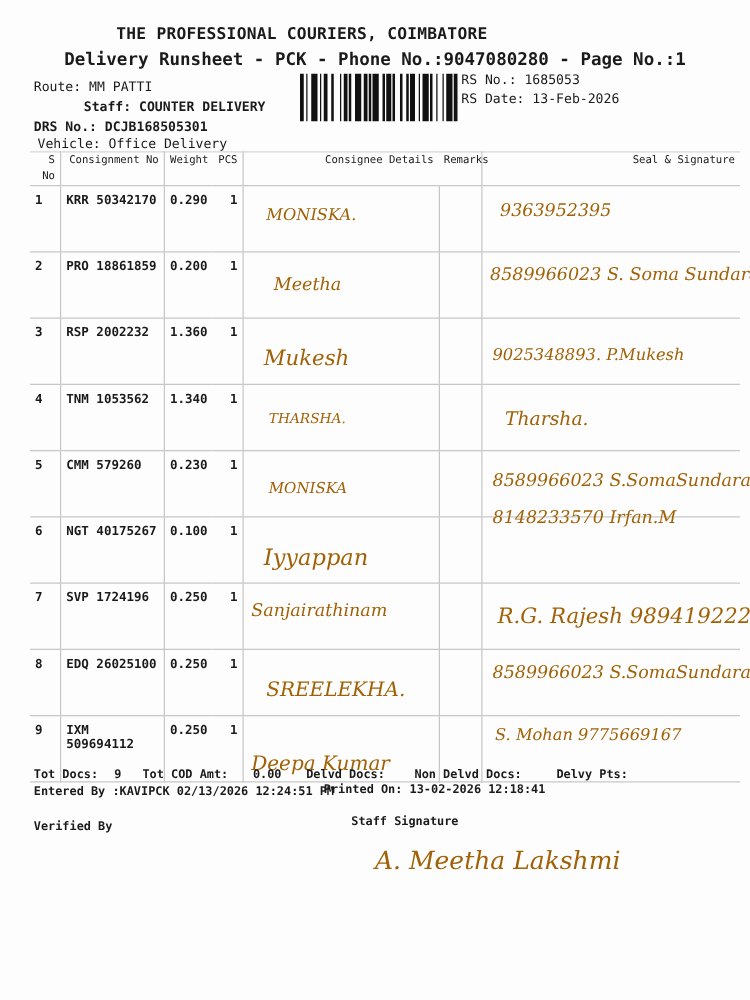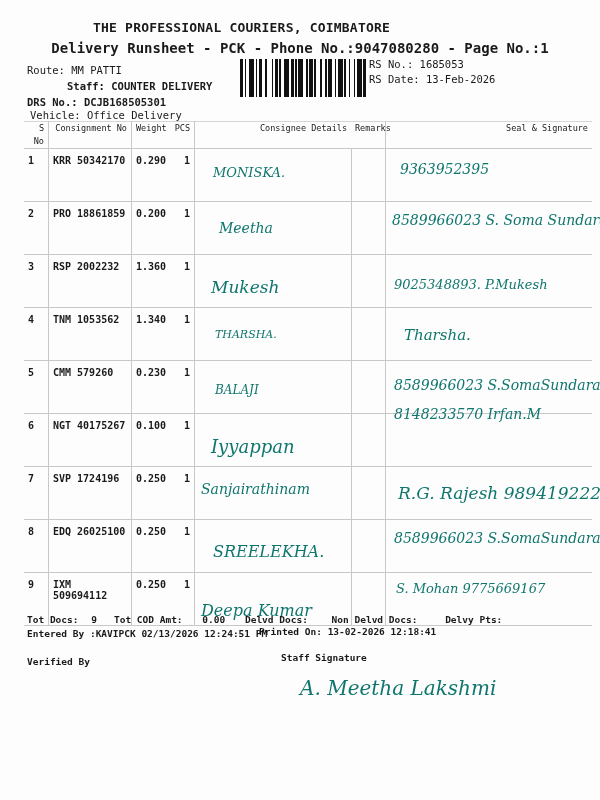--- a/index.html
+++ b/index.html
@@ -22,21 +22,21 @@
   table.grid th { font-weight:normal; font-size:8.5px; text-align:right; height:13px; line-height:13px; border-top:1px solid #d6d6d6; }
   table.grid td { font-weight:bold; font-size:10px; padding-top:6px; }
   table.grid tr.row td { height:46px; }
   .c-sno { width:16px; border-left:none !important; }
   .c-cons { width:74px; }
   .c-wt { width:30px; text-align:right; }
   .c-pcs { width:16px; border-right:1px solid #c8c8c8; }
   .c-det { width:148px; position:relative; }
   .c-rem { width:26px; }
   .c-sig { width:188px; position:relative; border-right:none !important; }
-  .hw { position:absolute; font-family:"DejaVu Serif", serif; color:#0f766e; font-style:italic; font-weight:normal; white-space:nowrap; }
+  .hw { position:absolute; font-family:"DejaVu Serif", serif; color:#a16207; font-style:italic; font-weight:normal; white-space:nowrap; }
   .footer { font-size:9.5px; font-weight:bold; }
 </style>
 </head>
 <body>
 
 <div class="abs title1">THE PROFESSIONAL COURIERS, COIMBATORE</div>
 <div class="abs title2">Delivery Runsheet - PCK - Phone No.:9047080280 - Page No.:1</div>
 
 <div class="abs meta" style="left:27px;top:64px;">Route: MM PATTI</div>
 <div class="abs meta bold" style="left:27px;top:80px;margin-left:40px;">Staff: COUNTER DELIVERY</div>
@@ -165,21 +165,21 @@
         <td class="c-sig">
           <span class="hw" style="left:18px;top:18px;font-size:15px;">Tharsha.</span>
         </td>
       </tr>
       <tr class="row">
         <td class="c-sno">5</td>
         <td class="c-cons">CMM 579260</td>
         <td class="c-wt" style="border-right:none;">0.230</td>
         <td class="c-pcs" style="border-left:none;text-align:right;">1</td>
         <td class="c-det">
-          <span class="hw" style="left:20px;top:22px;font-size:12px;">BALAJI</span>
+          <span class="hw" style="left:20px;top:22px;font-size:12px;">MONISKA</span>
         </td>
         <td class="c-rem"></td>
         <td class="c-sig">
           <span class="hw" style="left:8px;top:16px;font-size:14px;">8589966023 S.SomaSundaram</span>
         </td>
       </tr>
       <tr class="row">
         <td class="c-sno">6</td>
         <td class="c-cons">NGT 40175267</td>
         <td class="c-wt" style="border-right:none;">0.100</td>

